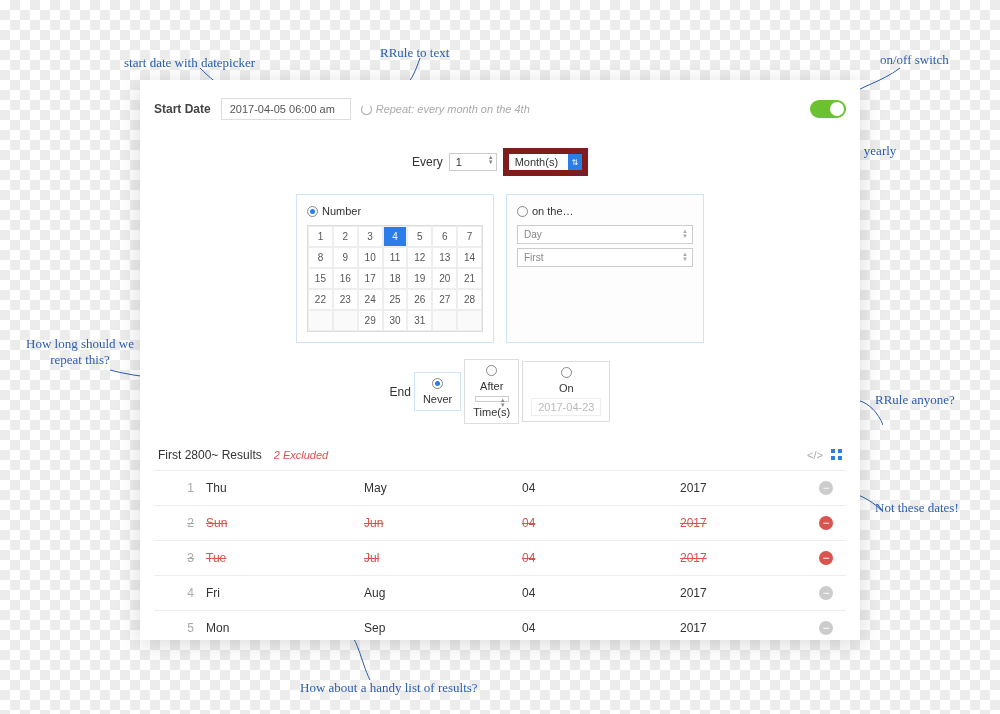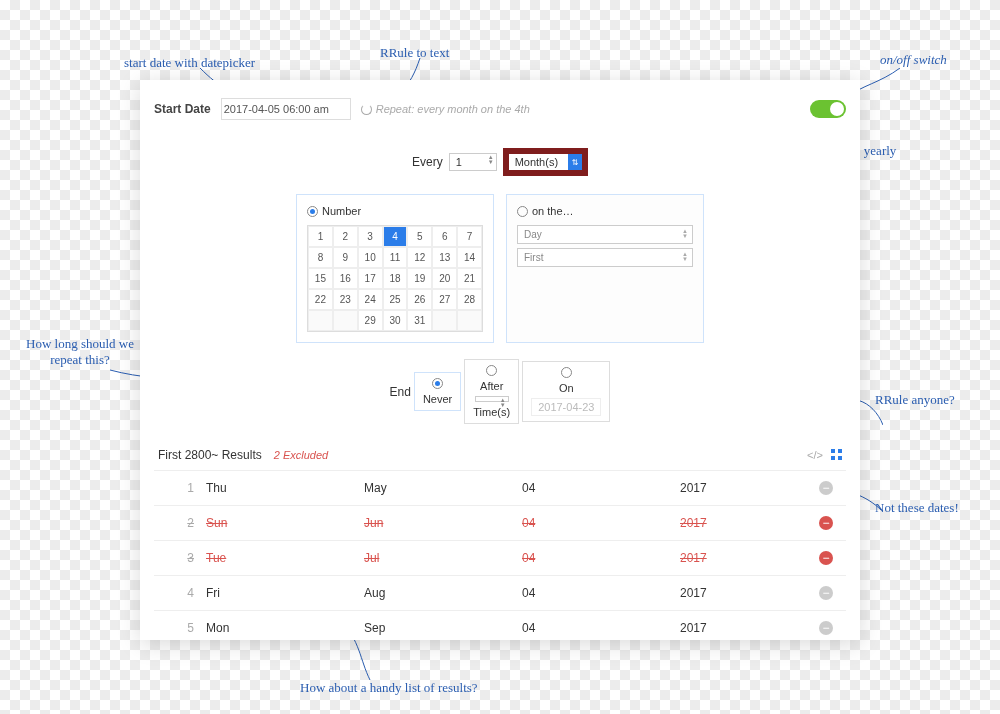--- a/index.html
+++ b/index.html
@@ -32,21 +32,21 @@
   width: 720px;
   height: 560px;
   background: #fff;
   box-shadow: 0 4px 22px rgba(0,0,0,0.15);
   padding: 18px 14px 0 14px;
   overflow: hidden;
 }
 .header-row { display:flex; align-items:center; gap:10px; }
 .label { font-weight:600; color:#444; }
 .dateinput {
-  border:1px solid #ddd; padding:4px 2px; color:#555; background:#fff;
+  border:1px solid #ddd; padding:4px 8px; color:#555; background:#fff;
   font-size:11px; width:130px; display:inline-block;
 }
 .rrule-text { color:#aaa; font-style:italic; font-size:11px; display:flex; align-items:center; gap:4px;}
 .refresh-icon { width:11px; height:11px; border:1.2px solid #aaa; border-radius:50%; border-top-color:transparent; display:inline-block;}
 .spacer { flex:1; }
 .toggle {
   width:36px; height:18px; background:#6bc231; border-radius:10px; position:relative;
 }
 .toggle::after { content:""; width:14px; height:14px; background:#fff; border-radius:50%; position:absolute; right:2px; top:2px;}
 .every-row { margin-top:28px; display:flex; justify-content:center; align-items:center; gap:6px;}
@@ -102,21 +102,21 @@
 .excl { color:#d9534f; text-decoration:line-through;}
 .minus { width:14px; height:14px; border-radius:50%; background:#ccc; display:inline-flex; align-items:center; justify-content:center; color:#fff; font-size:12px; line-height:1;}
 .minus.red { background:#d9534f;}
 svg.curve { position:absolute; pointer-events:none;}
 </style>
 </head>
 <body>
 
 <div class="handwriting" style="left:124px; top:55px;">start date with datepicker</div>
 <div class="handwriting" style="left:380px; top:45px;">RRule to text</div>
-<div class="handwriting" style="left:880px; top:52px;font-style:italic;">on/off switch</div>
+<div class="handwriting" style="left:880px; top:52px;">on/off switch</div>
 <div class="handwriting" style="left:740px; top:143px;">daily, weekly, monthly, yearly</div>
 <div class="handwriting" style="left:25px; top:336px; width:110px; text-align:center;">How long should we repeat this?</div>
 <div class="handwriting" style="left:875px; top:392px;">RRule anyone?</div>
 <div class="handwriting" style="left:875px; top:500px;">Not these dates!</div>
 <div class="handwriting" style="left:300px; top:680px;">How about a handy list of results?</div>
 
 <svg class="curve" style="left:200px; top:68px;" width="60" height="30">
     <path d="M0 0 C20 20 30 25 55 25" stroke="#2a5db0" fill="none" stroke-width="1"></path>
   </svg>
 <svg class="curve" style="left:400px; top:58px;" width="40" height="38">

